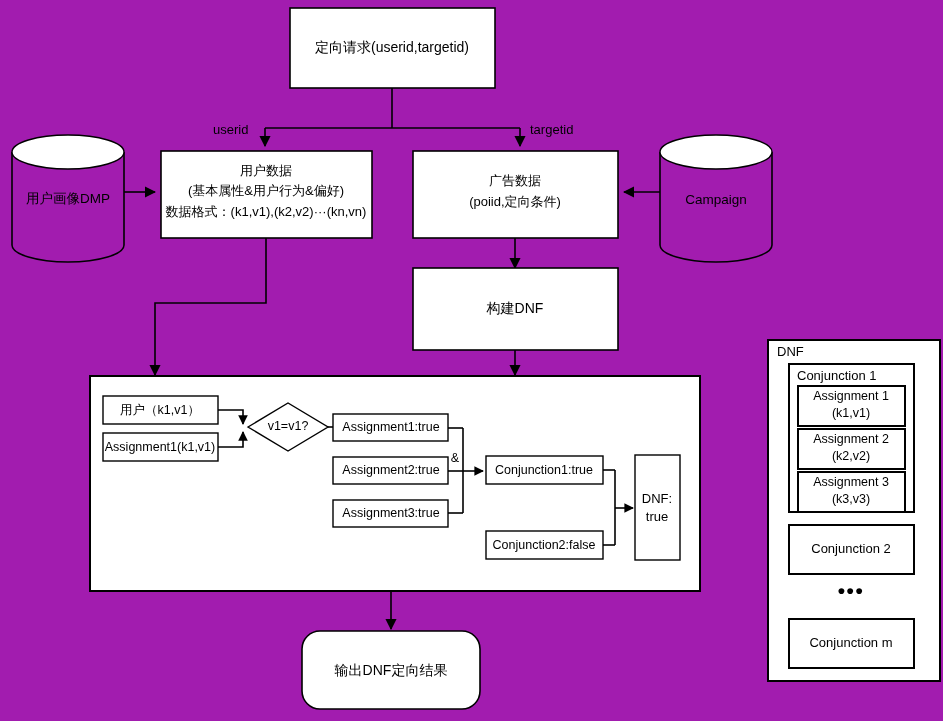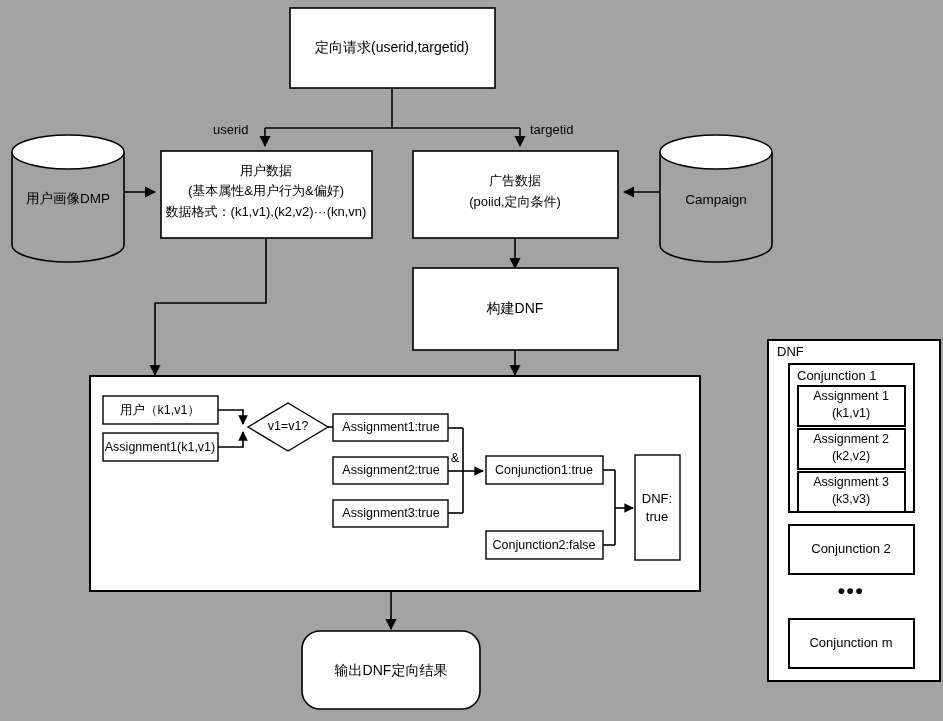--- a/index.html
+++ b/index.html
@@ -10,21 +10,21 @@
   body {
     width: 943px;
     height: 721px;
     font-family: "Liberation Sans", "DejaVu Sans", sans-serif;
     overflow: hidden;
   }
   #diagram-root {
     position: relative;
     width: 943px;
     height: 721px;
-    background: #a3a3a3;
+    background: #a21caf;
   }
   svg.canvas {
     position: absolute;
     top: 0;
     left: 0;
     width: 943px;
     height: 721px;
   }
   .shape-fill {
     fill: #ffffff;

